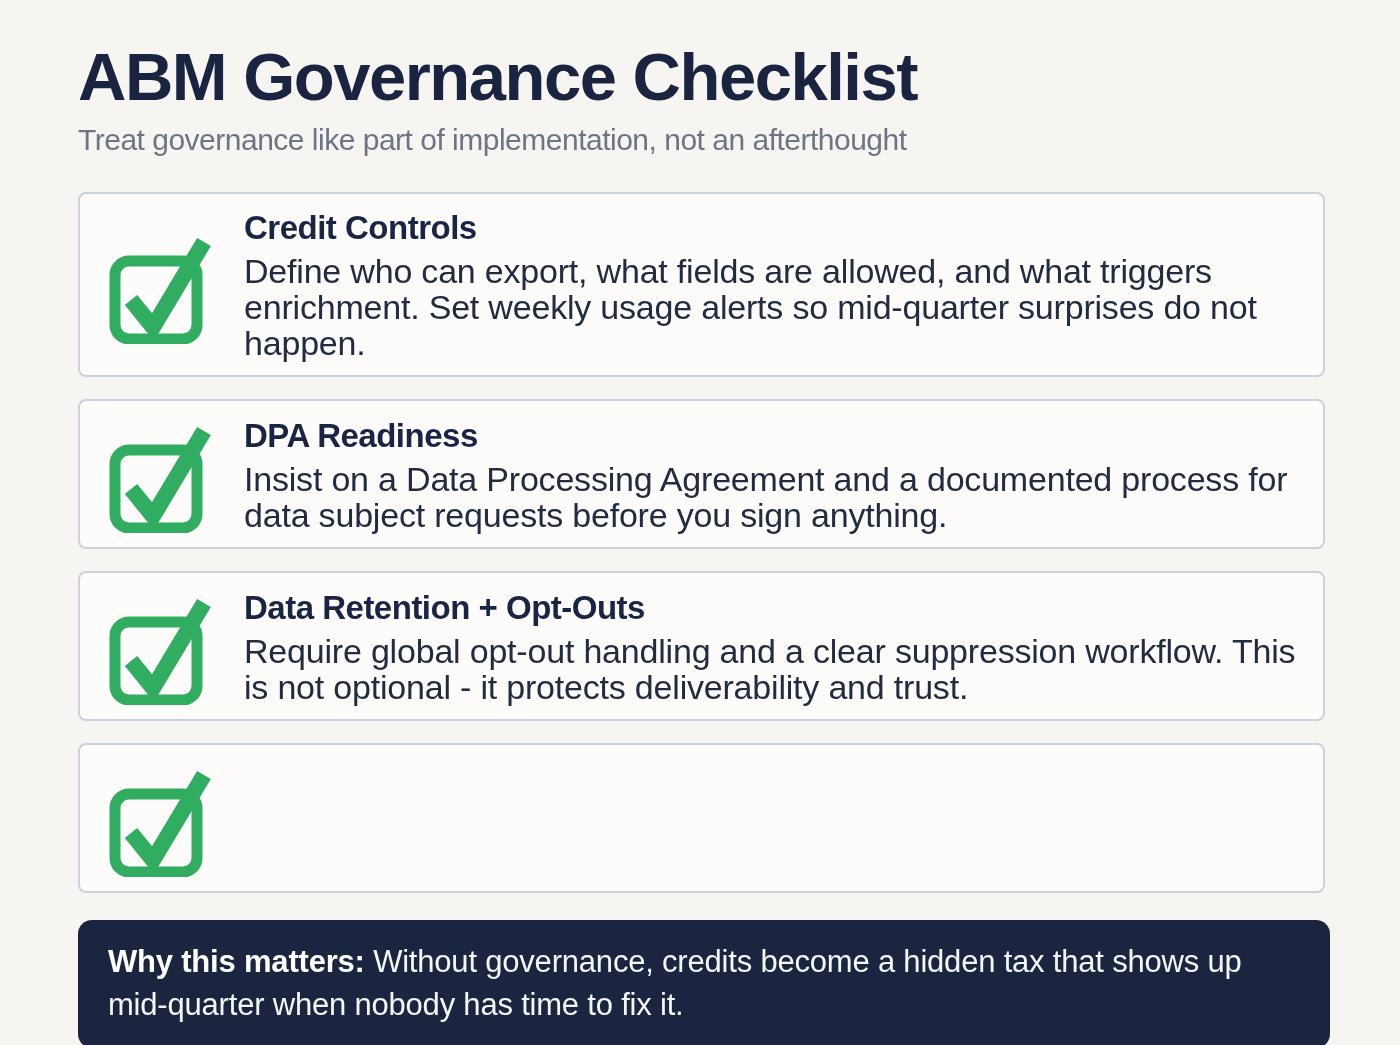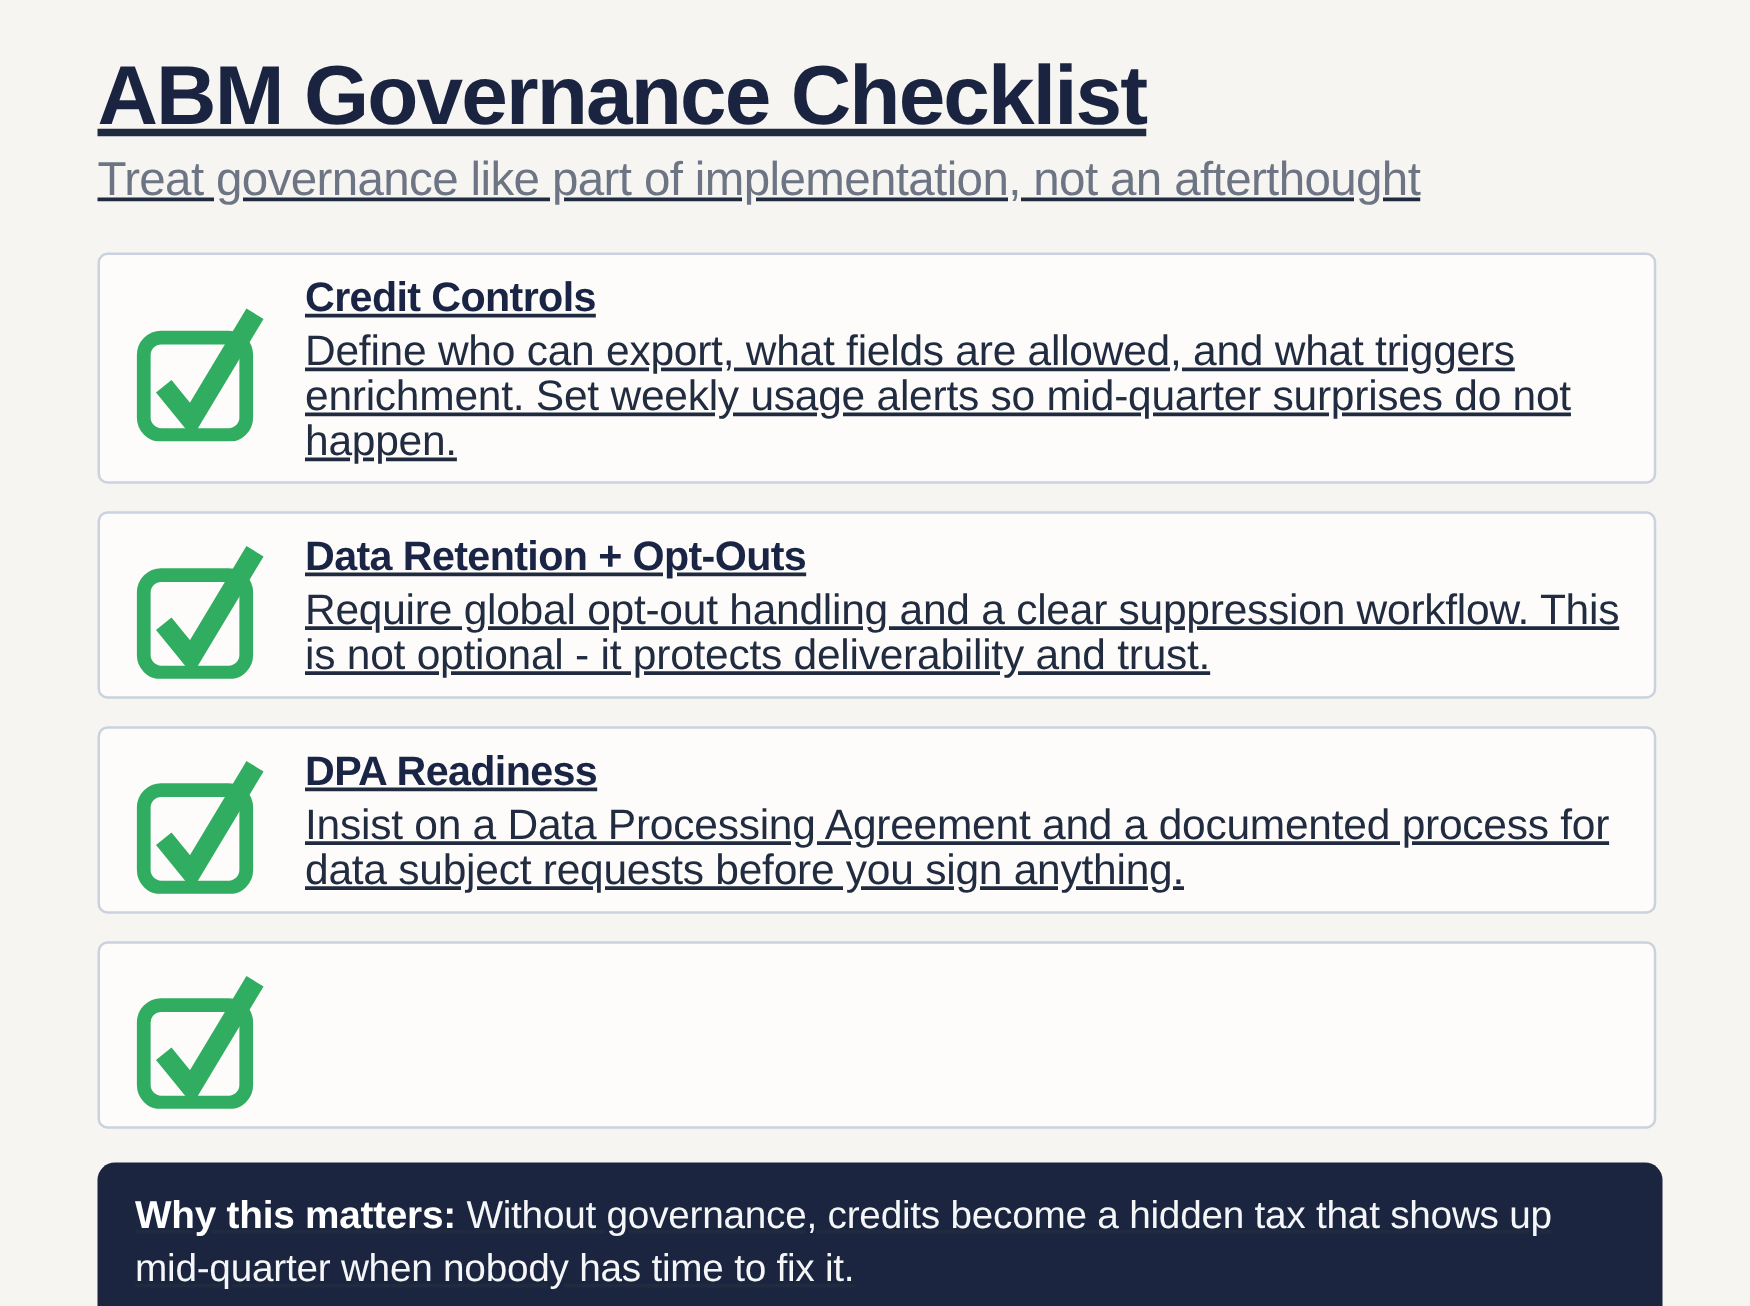--- a/index.html
+++ b/index.html
@@ -9,32 +9,31 @@
     height: 1045px;
     background: #f7f5f1;
     font-family: "Liberation Sans", sans-serif;
     color: #212b3f;
     overflow: hidden;
   }
   .page {
     width: 1400px;
     height: 825px;
     padding: 42px 70px 0 78px;
-    text-decoration: underline;
   }
   .page-title {
     font-size: 67px;
     font-weight: 800;
     letter-spacing: -1.5px;
     color: #1a2340;
     line-height: 1.05;
     margin: 0;
   }
   .page-subtitle {
-    font-size: 38px;
+    font-size: 30px;
     color: #6d7585;
     line-height: 1.2;
     margin: 10px 0 0 0;
     letter-spacing: -0.5px;
   }
   .cards {
     margin-top: 34px;
   }
   .card {
     width: 1247px;
@@ -124,35 +123,35 @@
     </div>
 
     <div class="card">
       <span class="card-icon">
         <svg width="110" height="118" viewBox="0 0 110 118">
           <rect x="10" y="35" width="82" height="78" rx="14" fill="none" stroke="#30ad60" stroke-width="11"></rect>
           <path d="M26 74 L48 101 L99 16" fill="none" stroke="#30ad60" stroke-width="16"></path>
         </svg>
       </span>
       <div class="card-text">
-        <h2 class="card-title">Data Retention + Opt-Outs</h2>
-        <p class="card-desc">Require global opt-out handling and a clear suppression workflow. This is not optional - it protects deliverability and trust.</p>
+        <h2 class="card-title">DPA Readiness</h2>
+        <p class="card-desc">Insist on a Data Processing Agreement and a documented process for data subject requests before you sign anything.</p>
       </div>
     </div>
 
     <div class="card">
       <span class="card-icon">
         <svg width="110" height="118" viewBox="0 0 110 118">
           <rect x="10" y="35" width="82" height="78" rx="14" fill="none" stroke="#30ad60" stroke-width="11"></rect>
           <path d="M26 74 L48 101 L99 16" fill="none" stroke="#30ad60" stroke-width="16"></path>
         </svg>
       </span>
       <div class="card-text">
-        <h2 class="card-title">DPA Readiness</h2>
-        <p class="card-desc">Insist on a Data Processing Agreement and a documented process for data subject requests before you sign anything.</p>
+        <h2 class="card-title">Data Retention + Opt-Outs</h2>
+        <p class="card-desc">Require global opt-out handling and a clear suppression workflow. This is not optional - it protects deliverability and trust.</p>
       </div>
     </div>
 
     <div class="card">
       <span class="card-icon">
         <svg width="110" height="118" viewBox="0 0 110 118">
           <rect x="10" y="35" width="82" height="78" rx="14" fill="none" stroke="#30ad60" stroke-width="11"></rect>
           <path d="M26 74 L48 101 L99 16" fill="none" stroke="#30ad60" stroke-width="16"></path>
         </svg>
       </span>

